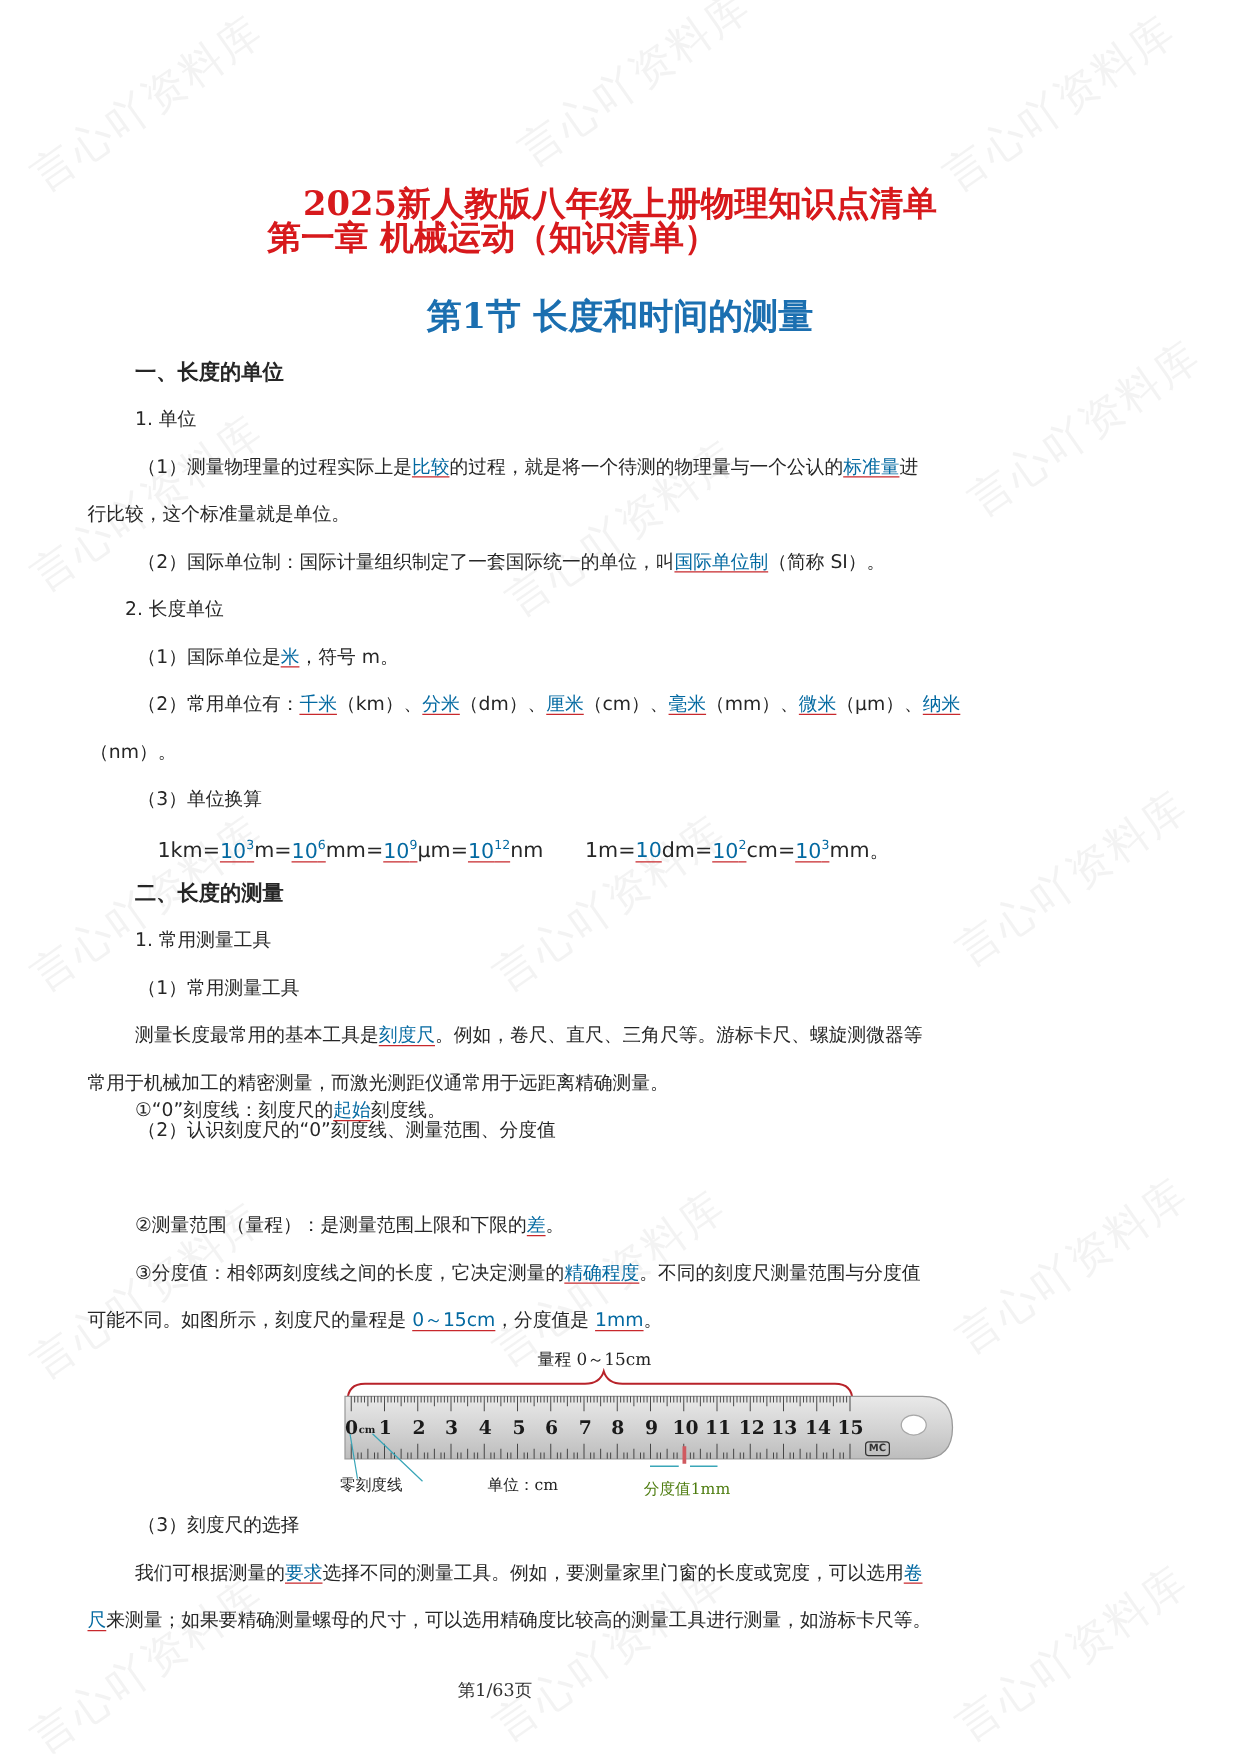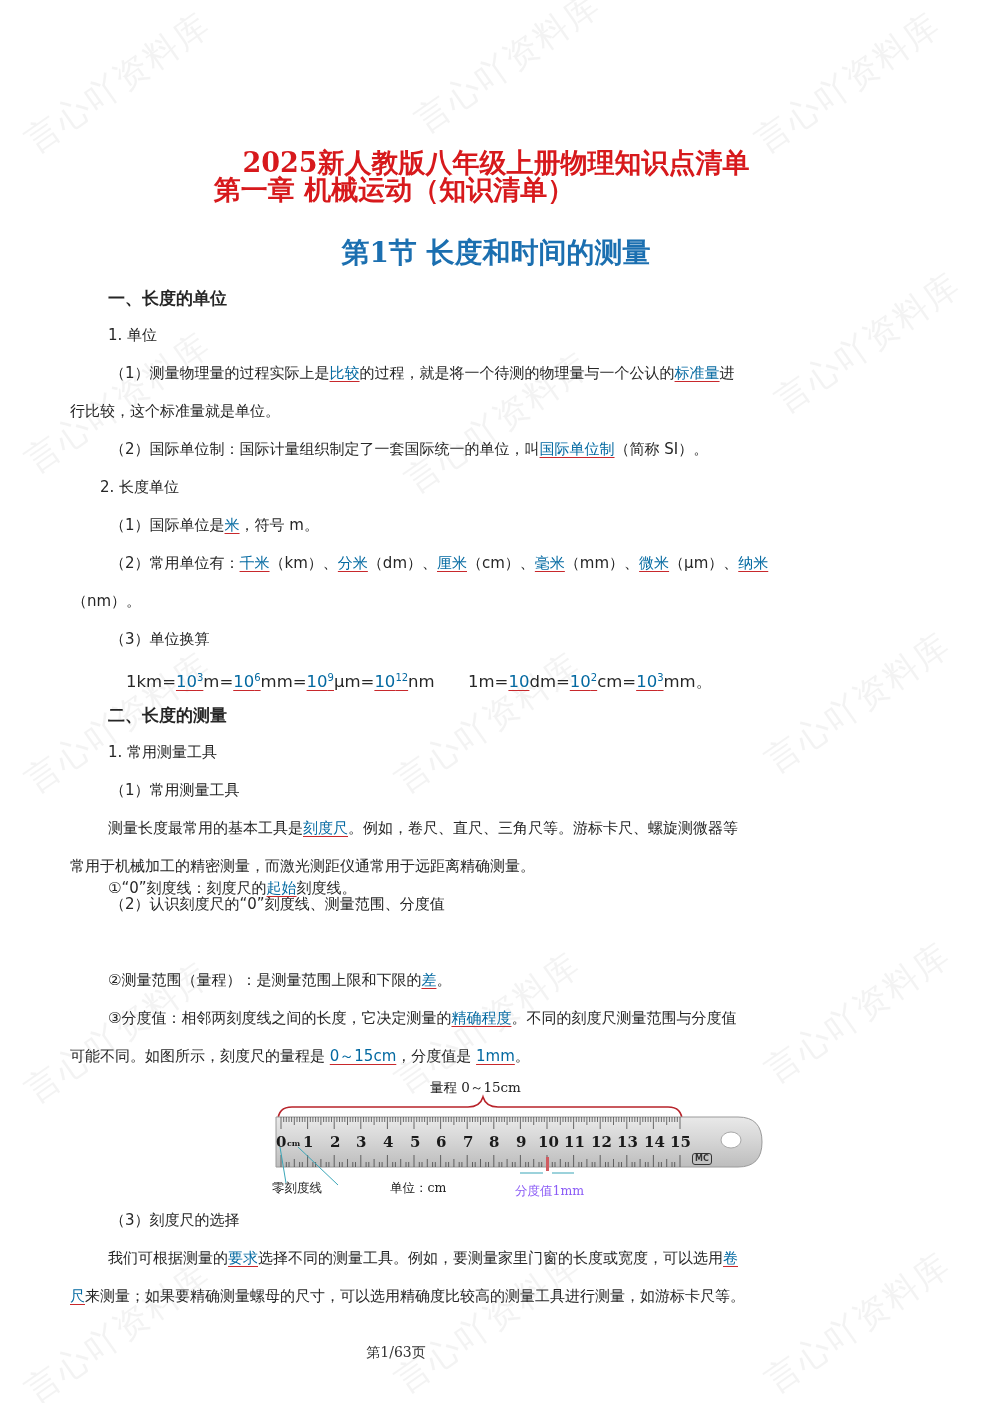--- a/index.html
+++ b/index.html
@@ -150,21 +150,21 @@
     <span style="position:absolute;left:266px;">10</span>
     <span style="position:absolute;left:292px;">11</span>
     <span style="position:absolute;left:319px;">12</span>
     <span style="position:absolute;left:345px;">13</span>
     <span style="position:absolute;left:372px;">14</span>
     <span style="position:absolute;left:398px;">15</span>
   </div>
   <div style="position:absolute;left:424px;top:76px;font-size:8px;font-weight:bold;border:1px solid #333;border-radius:3px;padding:0 2px;line-height:10px;color:#333;font-family:'DejaVu Sans',sans-serif;">MC</div>
   <div style="position:absolute;left:4px;top:103px;font-family:'DejaVu Serif',serif;font-size:12.5px;color:#222;white-space:nowrap;">零刻度线</div>
   <div style="position:absolute;left:86px;top:103px;font-family:'DejaVu Serif',serif;font-size:12.5px;color:#222;white-space:nowrap;margin-left:36px;">单位：cm</div>
-  <div style="position:absolute;left:247px;top:106px;font-family:'DejaVu Serif',serif;font-size:12.5px;color:#8b5cf6;white-space:nowrap;">分度值1mm</div>
+  <div style="position:absolute;left:247px;top:106px;font-family:'DejaVu Serif',serif;font-size:12.5px;color:#4d7c0f;white-space:nowrap;">分度值1mm</div>
 </div>
 
 <div class="line" style="left:110px;top:1208px;">（3）刻度尺的选择</div>
 <div class="line" style="left:108px;top:1246px;">
   <span>我们可根据测量的</span><span class="u">要求</span><span>选择不同的测量工具。例如，要测量家里门窗的长度或宽度，可以选用</span><span class="u">卷</span>
 </div>
 <div class="line" style="left:70px;top:1284px;">
   <span class="u">尺</span><span>来测量；如果要精确测量螺母的尺寸，可以选用精确度比较高的测量工具进行测量，如游标卡尺等。</span>
 </div>
 

